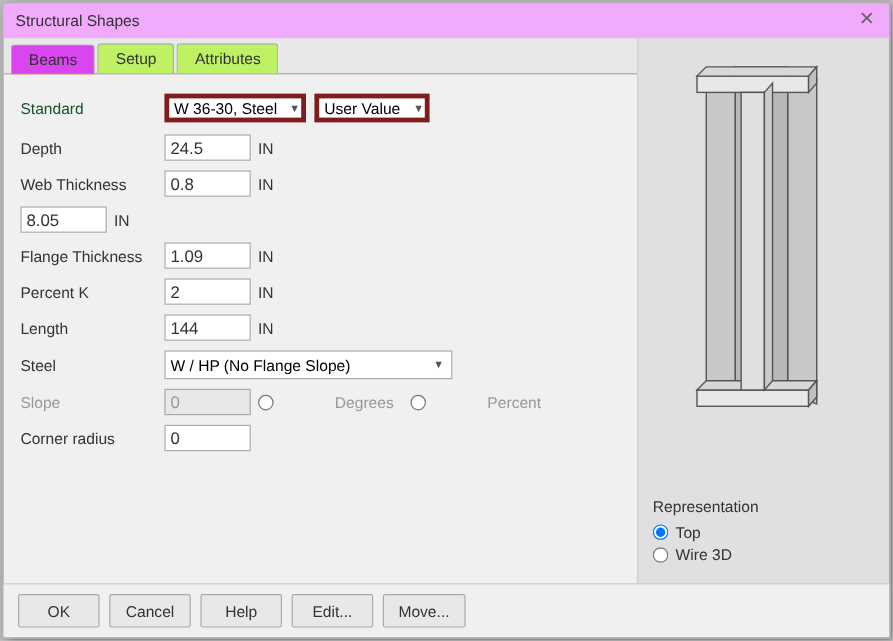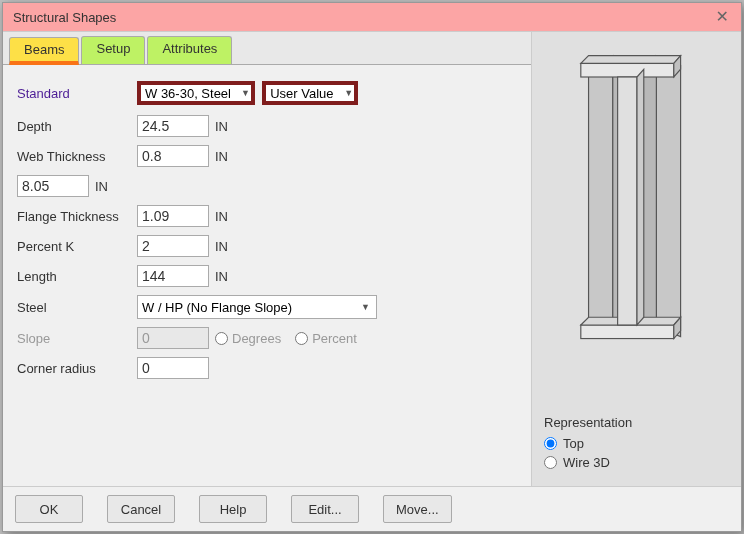--- a/index.html
+++ b/index.html
@@ -16,21 +16,21 @@
     .dialog {
       background: #f0f0f0;
       border: 1px solid #999;
       box-shadow: 3px 3px 10px rgba(0,0,0,0.4);
       width: 740px;
       height: 530px;
       display: flex;
       flex-direction: column;
     }
     .title-bar {
-      background: #fca5a5;
+      background: #f0abfc;
       border-bottom: 1px solid #ccc;
       padding: 6px 10px;
       display: flex;
       justify-content: space-between;
       align-items: center;
       font-size: 13px;
       color: #333;
     }
     .title-bar-close {
       cursor: pointer;
@@ -64,22 +64,22 @@
       border: 1px solid #aaa;
       border-bottom: none;
       background: #bef264;
       cursor: pointer;
       margin-right: 2px;
       font-size: 13px;
       color: #333;
       border-radius: 3px 3px 0 0;
     }
     .tab.active {
-      background: #fde047;
-      border-bottom: 4px solid #f97316;
+      background: #d946ef;
+      border-bottom: 1px solid #f97316;
       z-index: 1;
       position: relative;
       top: 1px;
     }
     .form-area {
       padding: 12px 14px;
       flex: 1;
     }
     .form-row {
       display: flex;
@@ -111,21 +111,21 @@
       font-size: 13px;
     }
     .standard-row {
       display: flex;
       align-items: center;
       margin-bottom: 10px;
       padding-top: 4px;
     }
     .standard-label {
       width: 120px;
-      color: #4c1d95;
+      color: #14532d;
     }
     .select-wrapper {
       position: relative;
       display: inline-block;
     }
     .select-wrapper::after {
       content: '▼';
       font-size: 9px;
       position: absolute;
       right: 5px;
@@ -184,20 +184,21 @@
     }
     .radio-group {
       display: flex;
       align-items: center;
       margin-left: 6px;
     }
     .radio-item {
       display: flex;
       margin-right: 14px;
       cursor: pointer;
+      gap: 47px;
     }
     .radio-item input[type="radio"] {
       margin-right: 4px;
       cursor: pointer;
     }
     .radio-label { color: #999; font-size: 13px; }
     .right-panel {
       width: 210px;
       background: #e0e0e0;
       border-left: 1px solid #ccc;
@@ -234,21 +235,21 @@
       cursor: pointer;
     }
     .rep-label { font-size: 13px; color: #333; }
     .button-bar {
       display: flex;
       justify-content: flex-start;
       align-items: center;
       padding: 8px 12px;
       border-top: 1px solid #ccc;
       background: #f0f0f0;
-      gap: 24px;
+      gap: 8px;
     }
     .btn {
       height: 28px;
       min-width: 68px;
       padding: 0 12px;
       border: 1px solid #aaa;
       background: #e8e8e8;
       font-size: 13px;
       cursor: pointer;
       color: #333;

